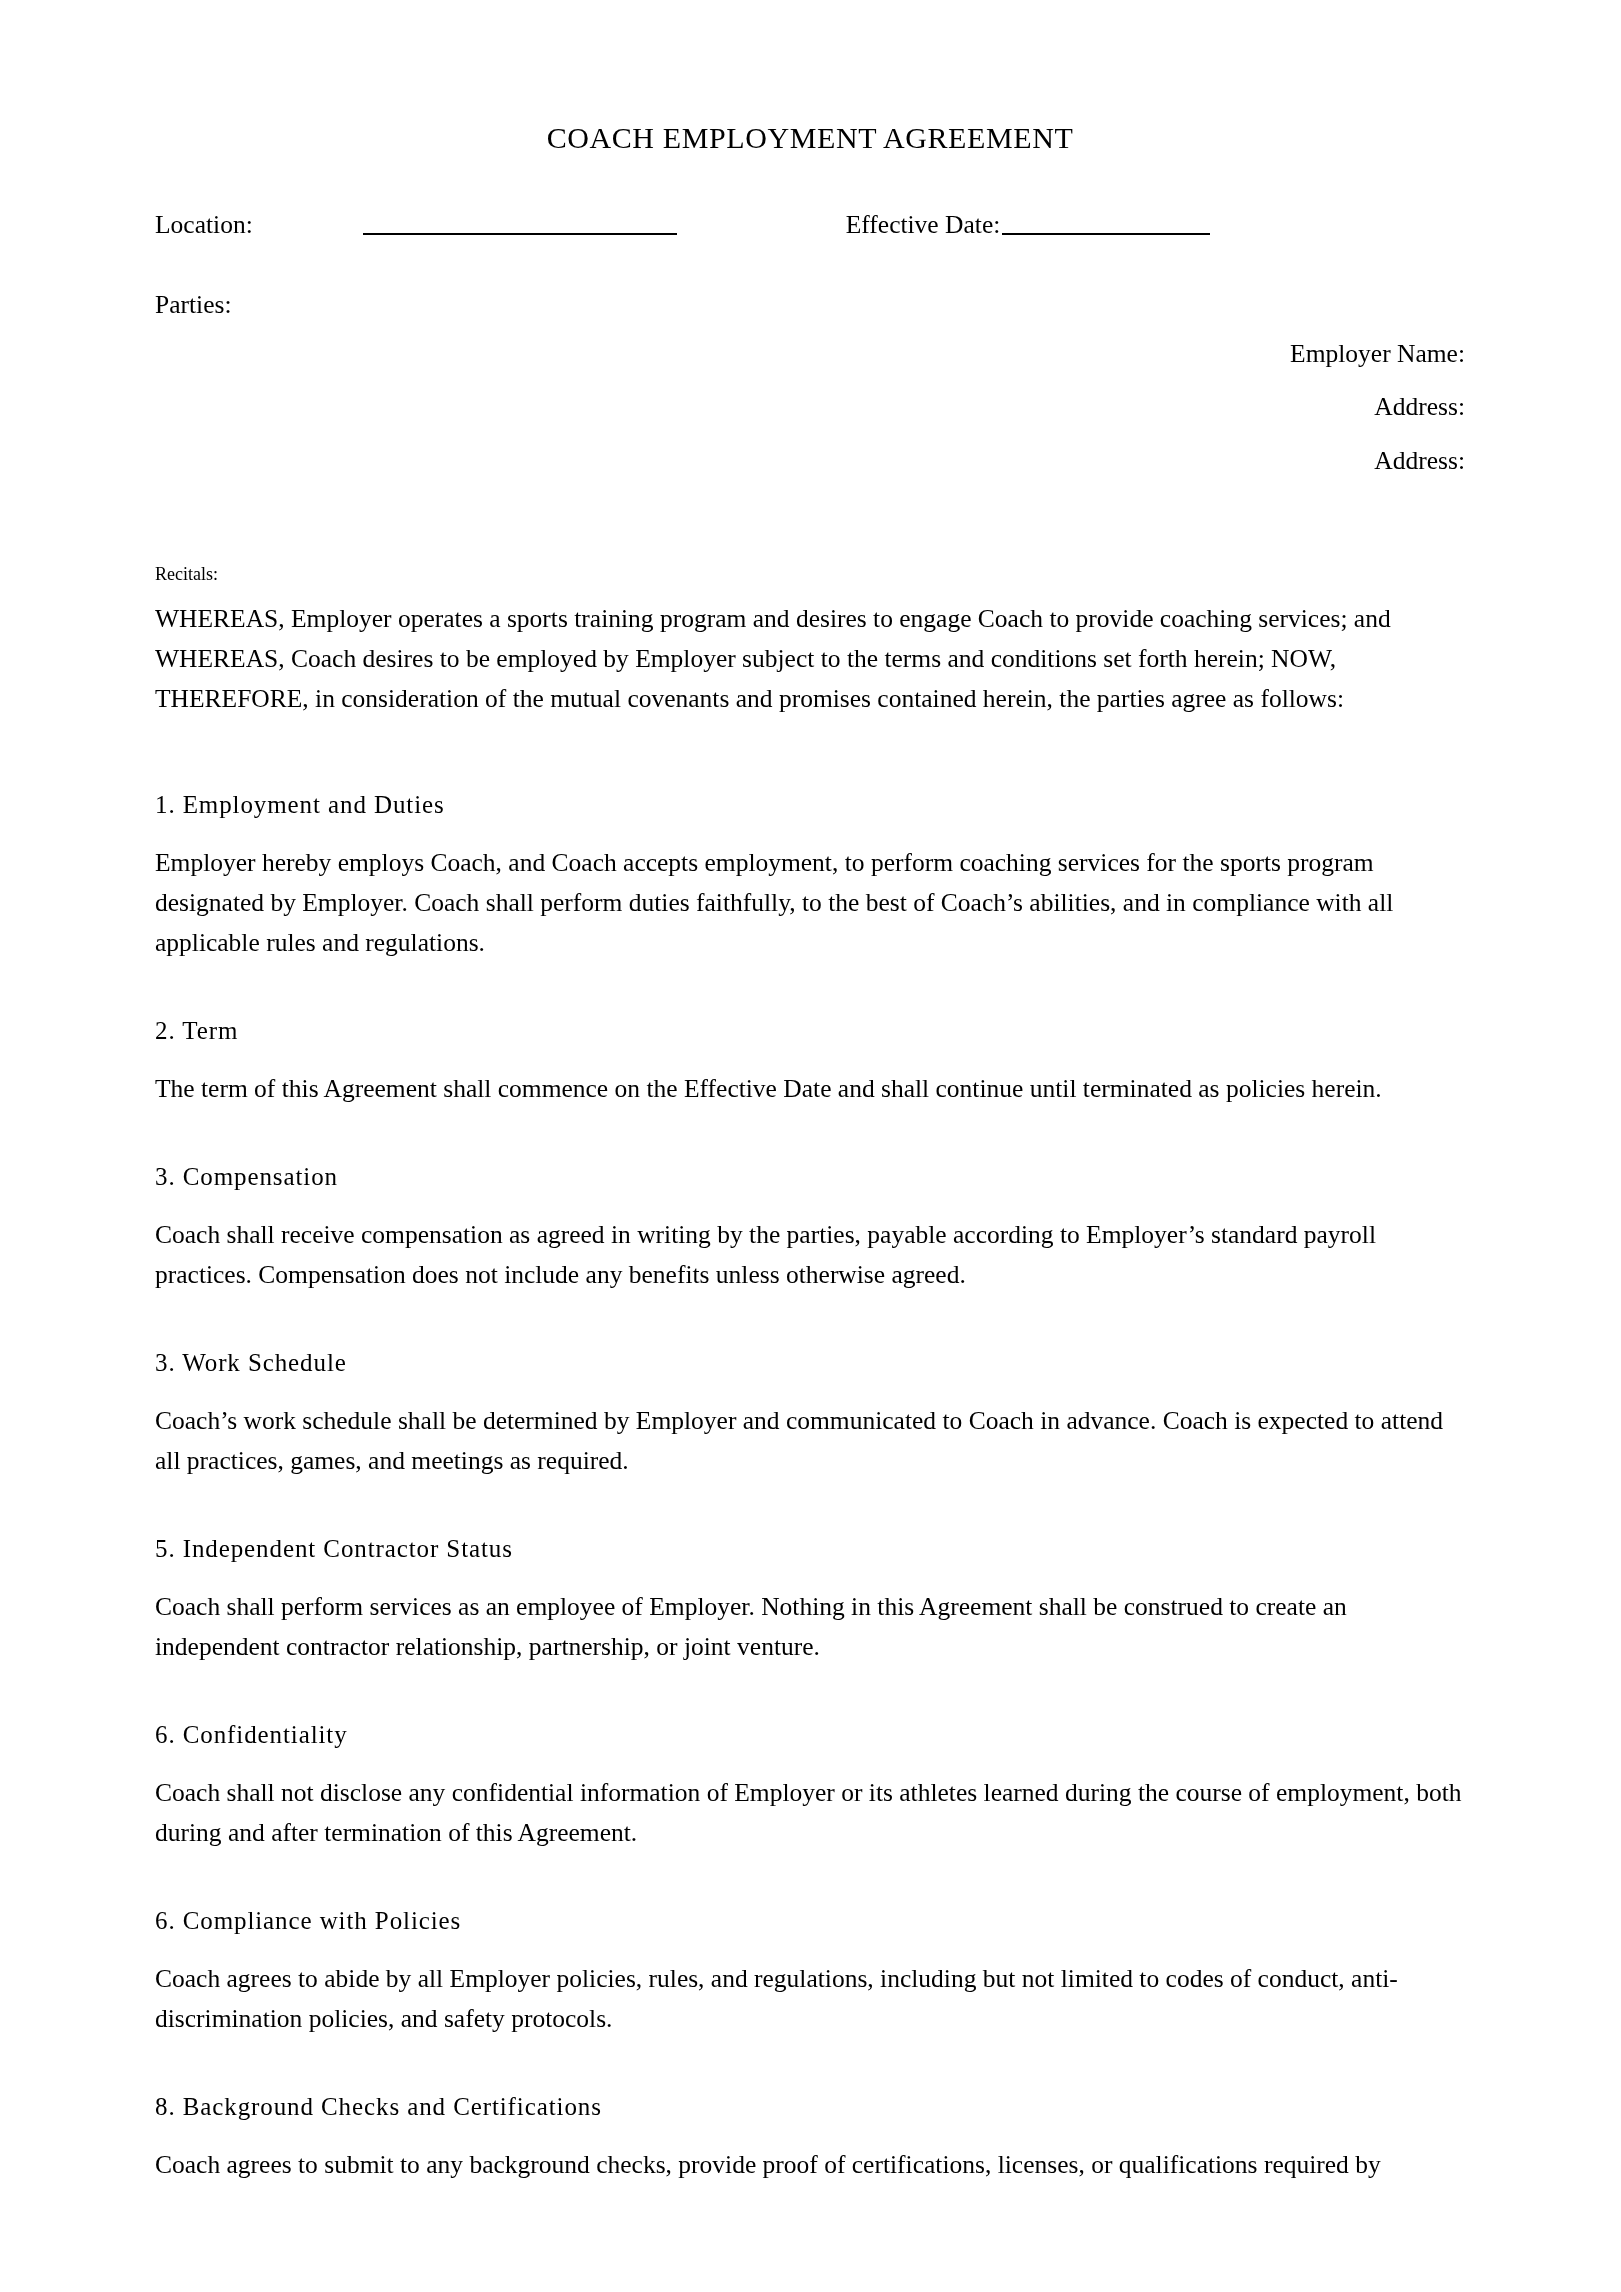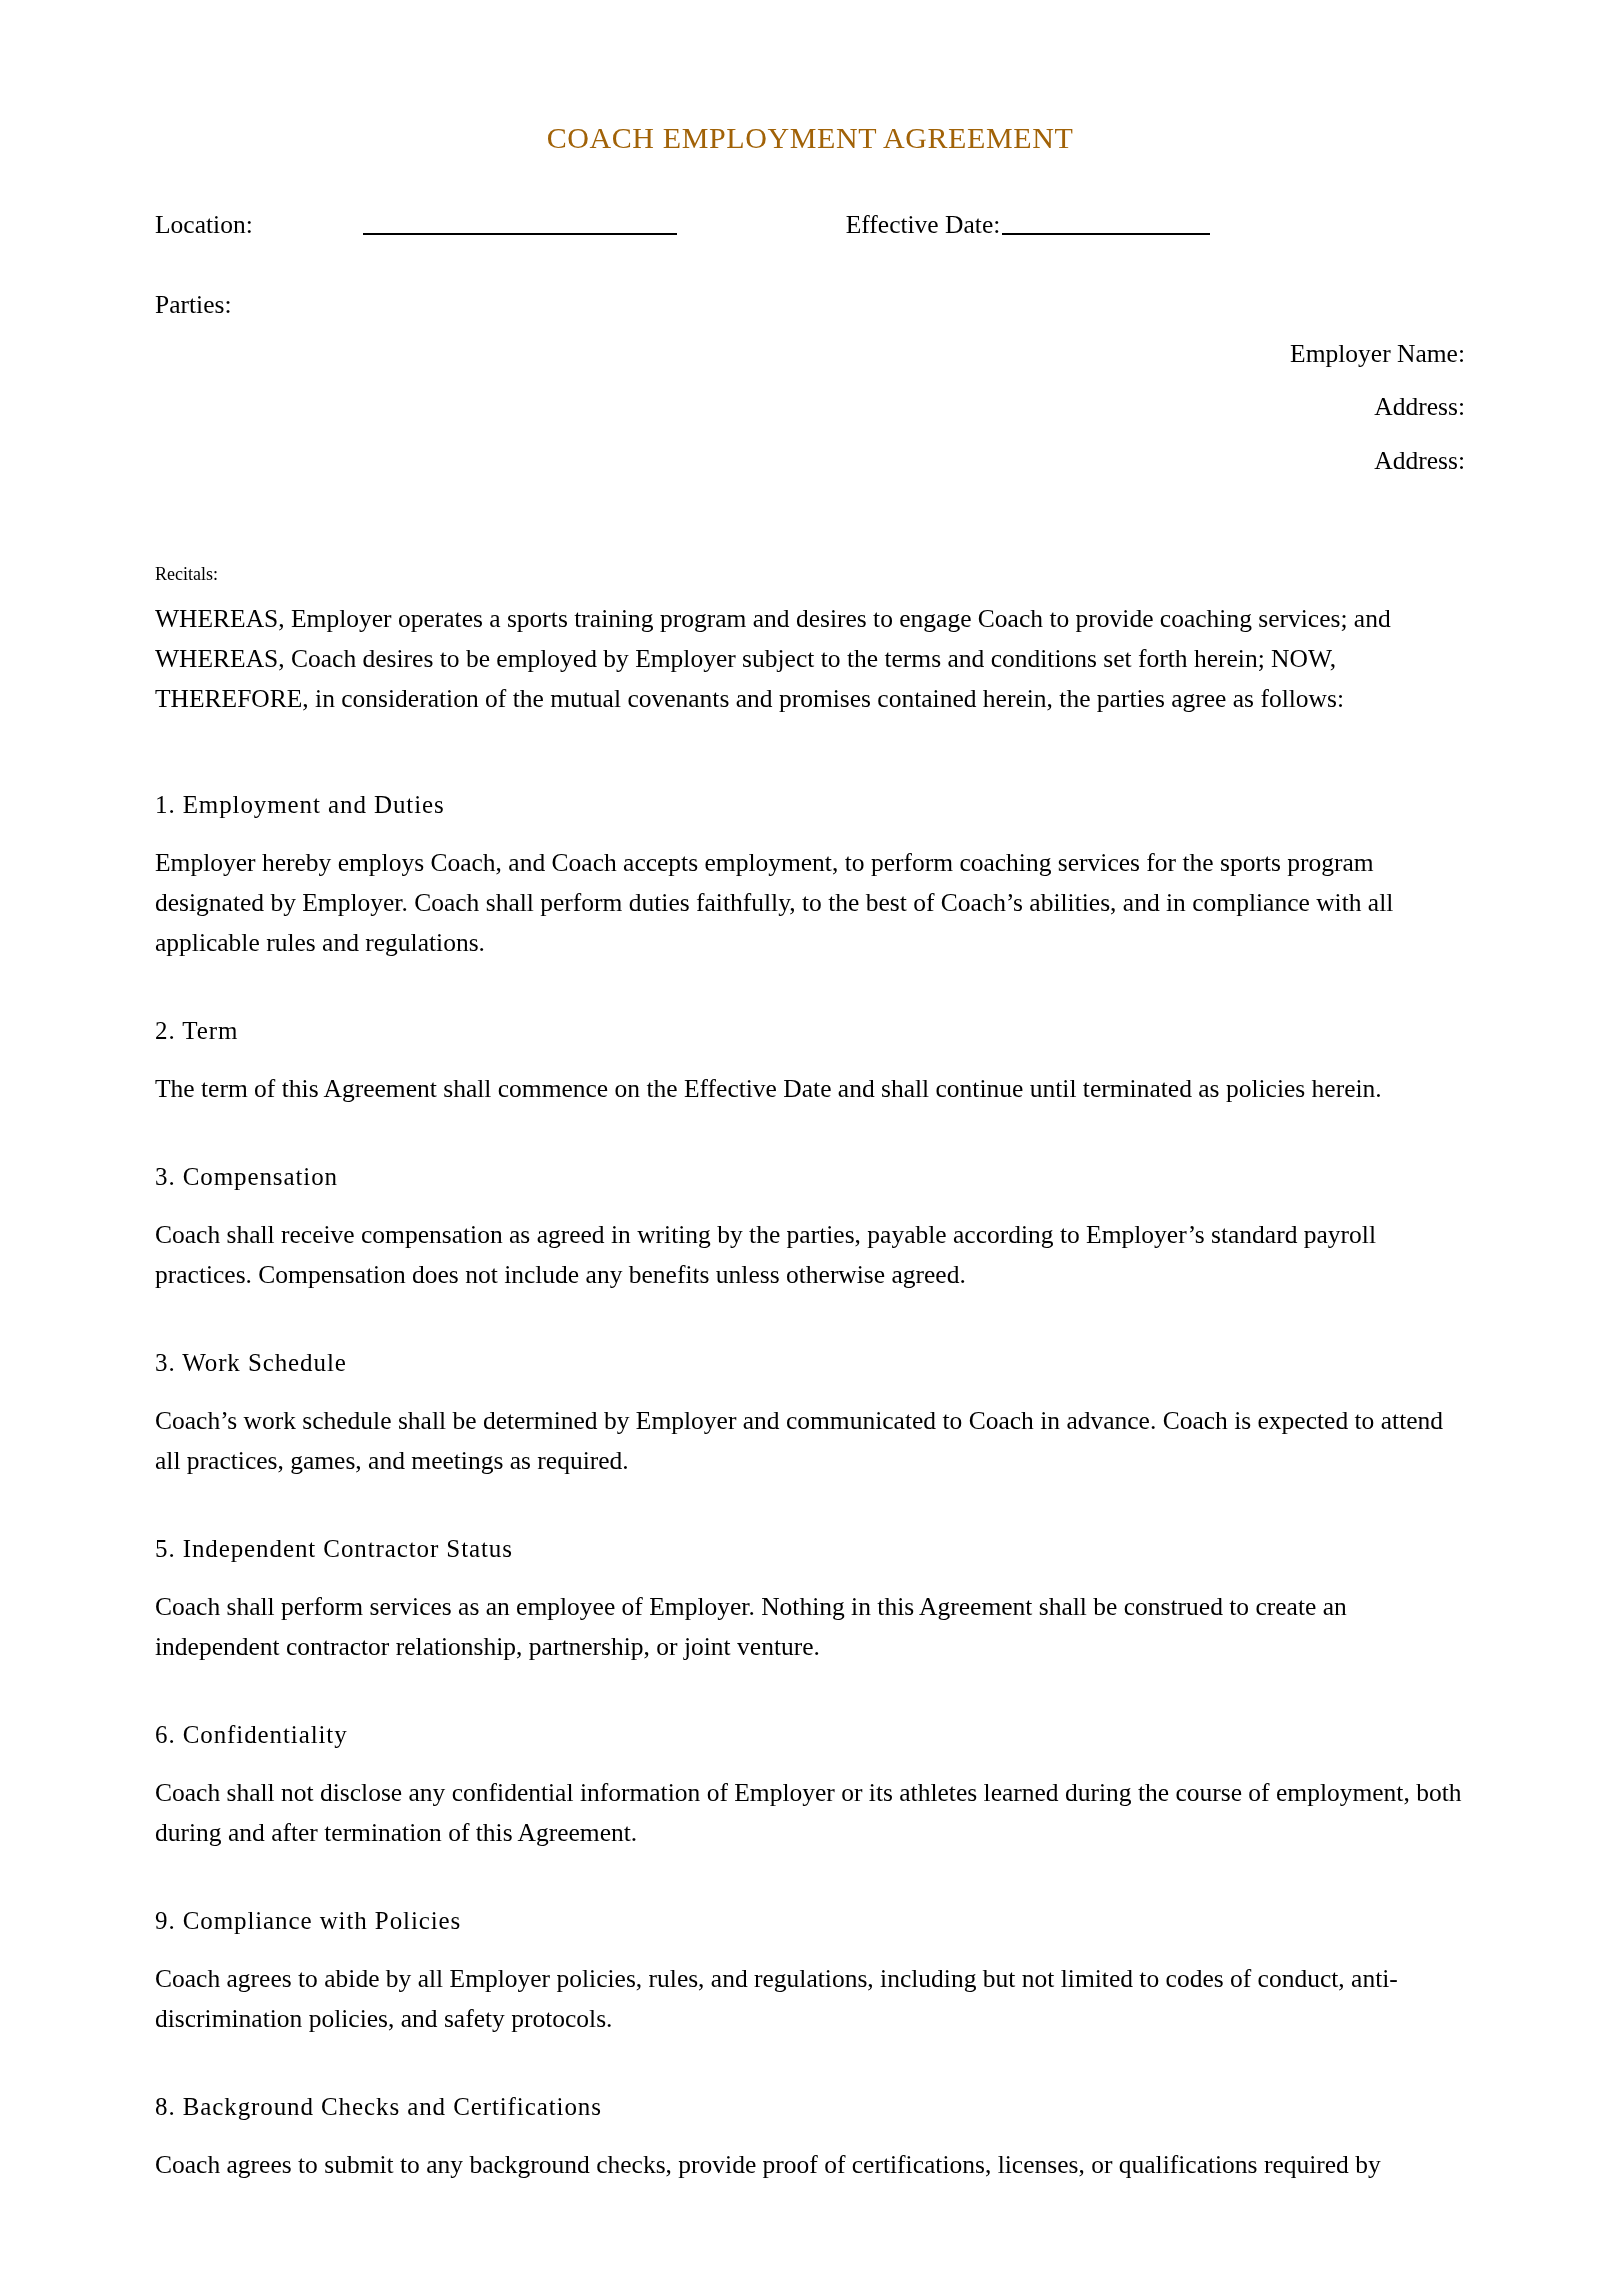--- a/index.html
+++ b/index.html
@@ -30,21 +30,21 @@
 
   
   .doc-title {
     text-align: center;
     font-size: 30px;
     line-height: 1.2;
     letter-spacing: 0.6px;
     margin: 0;
     padding-top: 120px;
     font-weight: normal;
-    color: #a16207;
+    color: #000000;
   }
 
   
   .header-row {
     display: flex;
     align-items: center;
     margin-top: 56px;
     font-size: 25.5px;
     line-height: 1.0;
   }
@@ -196,21 +196,21 @@
         <h2 class="section-heading">5. Independent Contractor Status</h2>
         <p class="section-body">Coach shall perform services as an employee of Employer. Nothing in this Agreement shall be construed to create an independent contractor relationship, partnership, or joint venture.</p>
       </div>
 
       <div class="section">
         <h2 class="section-heading">6. Confidentiality</h2>
         <p class="section-body">Coach shall not disclose any confidential information of Employer or its athletes learned during the course of employment, both during and after termination of this Agreement.</p>
       </div>
 
       <div class="section">
-        <h2 class="section-heading">9. Compliance with Policies</h2>
+        <h2 class="section-heading">6. Compliance with Policies</h2>
         <p class="section-body">Coach agrees to abide by all Employer policies, rules, and regulations, including but not limited to codes of conduct, anti-discrimination policies, and safety protocols.</p>
       </div>
 
       <div class="section">
         <h2 class="section-heading">8. Background Checks and Certifications</h2>
         <p class="section-body">Coach agrees to submit to any background checks, provide proof of certifications, licenses, or qualifications required by</p>
       </div>
 
     </div>
   </div>

